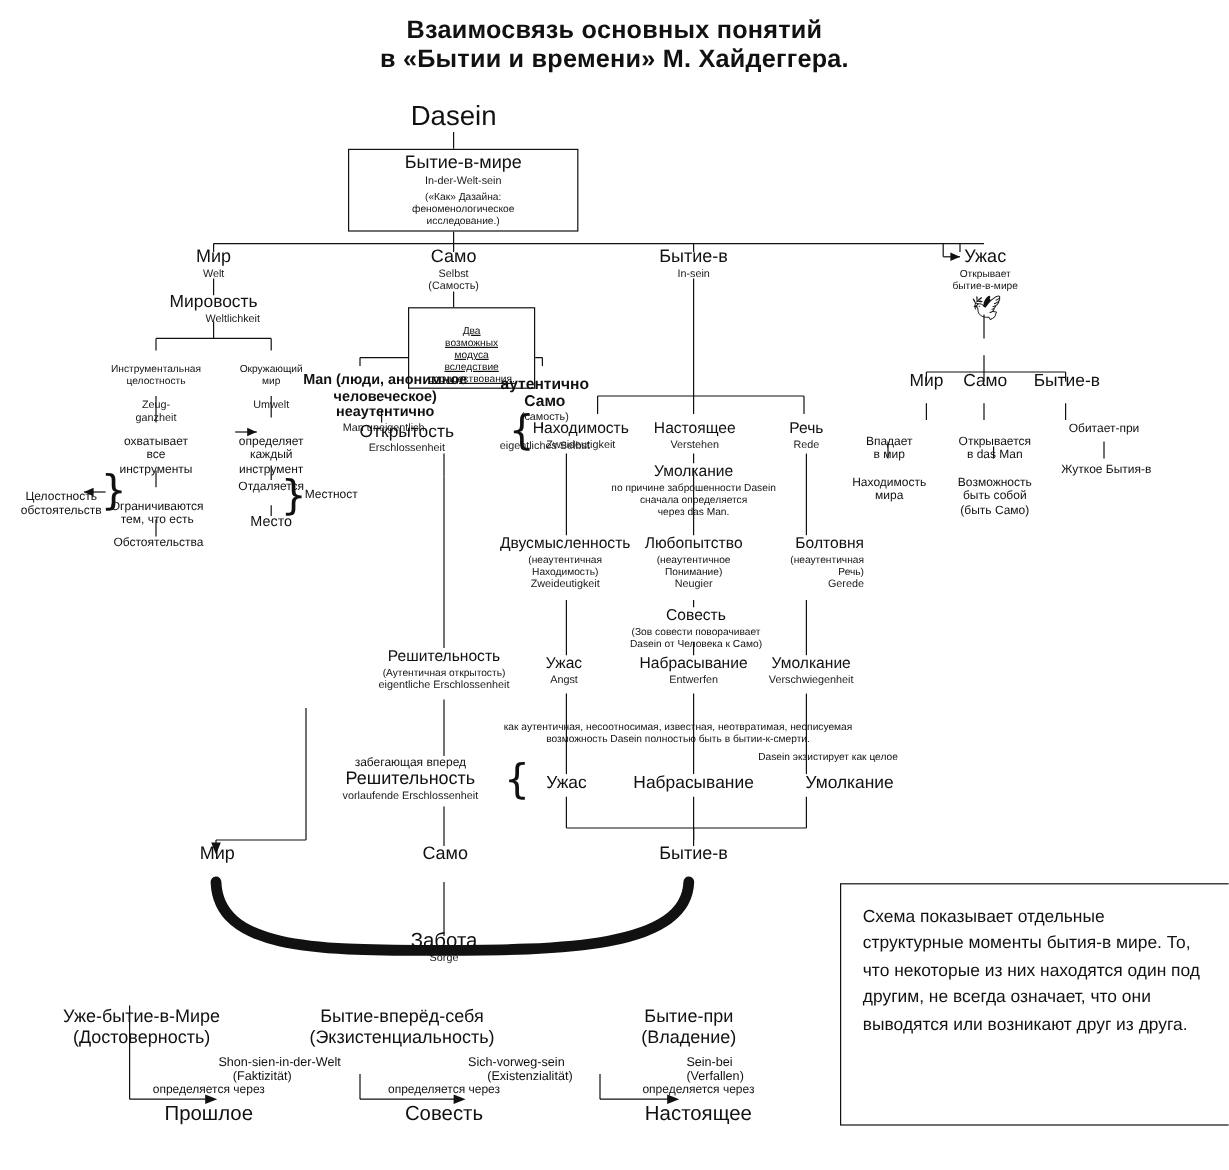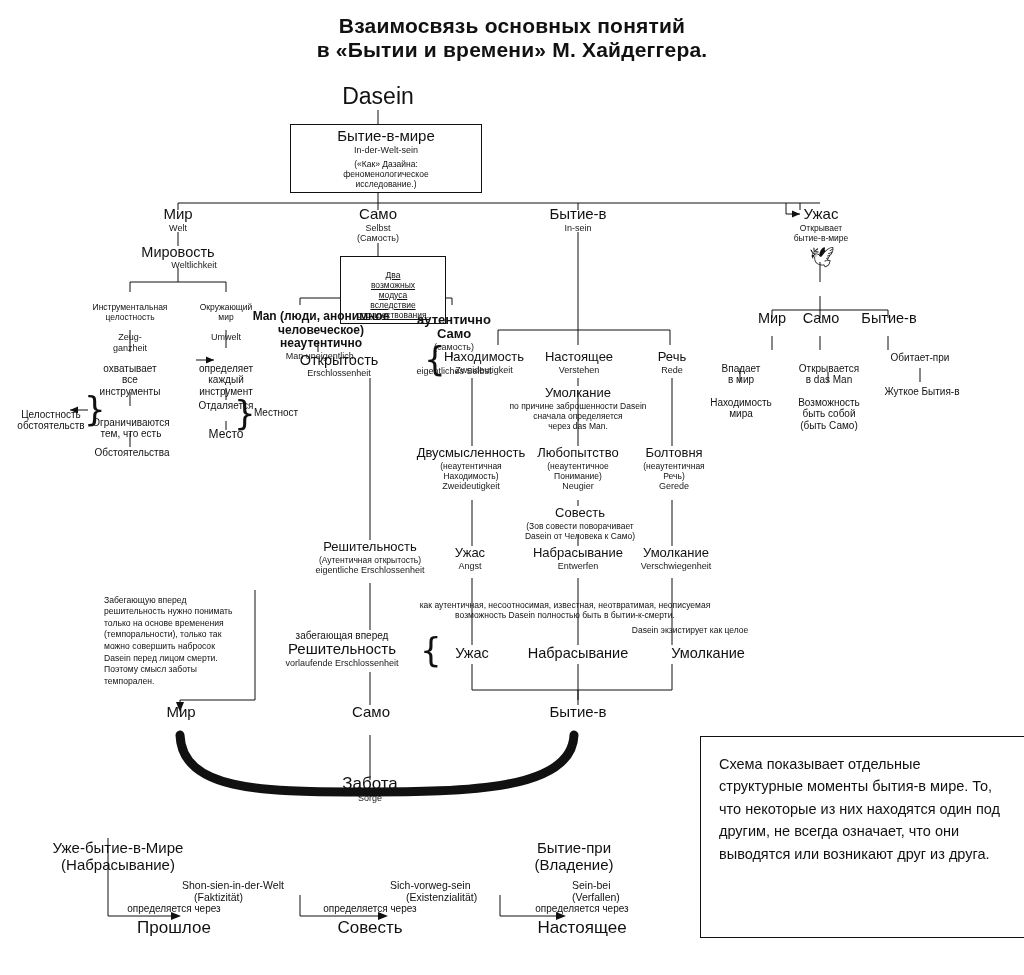--- a/index.html
+++ b/index.html
@@ -406,21 +406,21 @@
     <div class="ger">Zweideutigkeit</div>
   </div>
 
   <div class="node t-lvl3" style="left:524px; top:446px; width:108px;">
     <span>Любопытство</span>
     <div class="t-xs" style="white-space:pre-line;">(неаутентичное
 Понимание)</div>
     <div class="ger">Neugier</div>
   </div>
 
-  <div class="node t-lvl3" style="left:628px; top:446px; width:92px;">
+  <div class="node t-lvl3" style="left:628px; top:446px; width:92px;text-align:right;">
     <span>Болтовня</span>
     <div class="t-xs" style="white-space:pre-line;">(неаутентичная
 Речь)</div>
     <div class="ger">Gerede</div>
   </div>
 
   <div class="node t-lvl3" style="left:506px; top:506px; width:148px;">
     <span>Совесть</span>
     <div class="t-xs" style="white-space:pre-line;">(Зов совести поворачивает
 Dasein от Человека к Само)</div>
@@ -466,62 +466,56 @@
   <div class="node t-lvl2" style="left:436px; top:645px; width:72px;">
     <span>Ужас</span>
   </div>
   <div class="node t-lvl2" style="left:512px; top:645px; width:132px;">
     <span>Набрасывание</span>
   </div>
   <div class="node t-lvl2" style="left:650px; top:645px; width:116px;">
     <span>Умолкание</span>
   </div>
 
-  <div class="leftnote" style="left:104px; top:583px; white-space:pre-line;">
-    <span>Забегающую вперед
-решительность нужно понимать
-только на основе временения
-(темпоральности), только так
-можно совершить набросок
-Dasein перед лицом смерти.
-Поэтому смысл заботы
-темпорален.</span>
-  </div>
 
   <div class="node t-lvl1" style="left:146px; top:704px; width:70px;">
     <span>Мир</span>
   </div>
   <div class="node t-lvl1" style="left:336px; top:704px; width:70px;">
     <span>Само</span>
   </div>
   <div class="node t-lvl1" style="left:538px; top:704px; width:80px;">
     <span>Бытие-в</span>
   </div>
 
   <div class="node" style="left:308px; top:774px; width:124px;">
     <div style="font-size:17px;">Забота</div>
     <div class="ger">Sorge</div>
   </div>
 
 
   <div class="node t-lvl1" style="left:28px; top:840px; width:180px;">
     <div>Уже-бытие-в-Мире</div>
-    <div>(Набрасывание)</div>
+    <div>(Достоверность)</div>
   </div>
   <div class="node ger11" style="left:182px; top:880px; width:140px; text-align:left;">
     <div>Shon-sien-in-der-Welt</div>
     <div style="margin-left:12px;">(Faktizität)</div>
   </div>
   <div class="node t-sm" style="left:104px; top:903px; width:140px;">
     <span>определяется через</span>
   </div>
   <div class="node" style="left:104px; top:918px; width:140px; font-size:17px;">
     <span>Прошлое</span>
   </div>
 
+  <div class="node t-lvl1" style="left:238px; top:840px; width:194px;">
+    <div>Бытие-вперёд-себя</div>
+    <div>(Экзистенциальность)</div>
+  </div>
   <div class="node ger11" style="left:390px; top:880px; width:140px; text-align:left;">
     <div>Sich-vorweg-sein</div>
     <div style="margin-left:16px;">(Existenzialität)</div>
   </div>
   <div class="node t-sm" style="left:300px; top:903px; width:140px;">
     <span>определяется через</span>
   </div>
   <div class="node" style="left:300px; top:918px; width:140px; font-size:17px;">
     <span>Совесть</span>
   </div>

